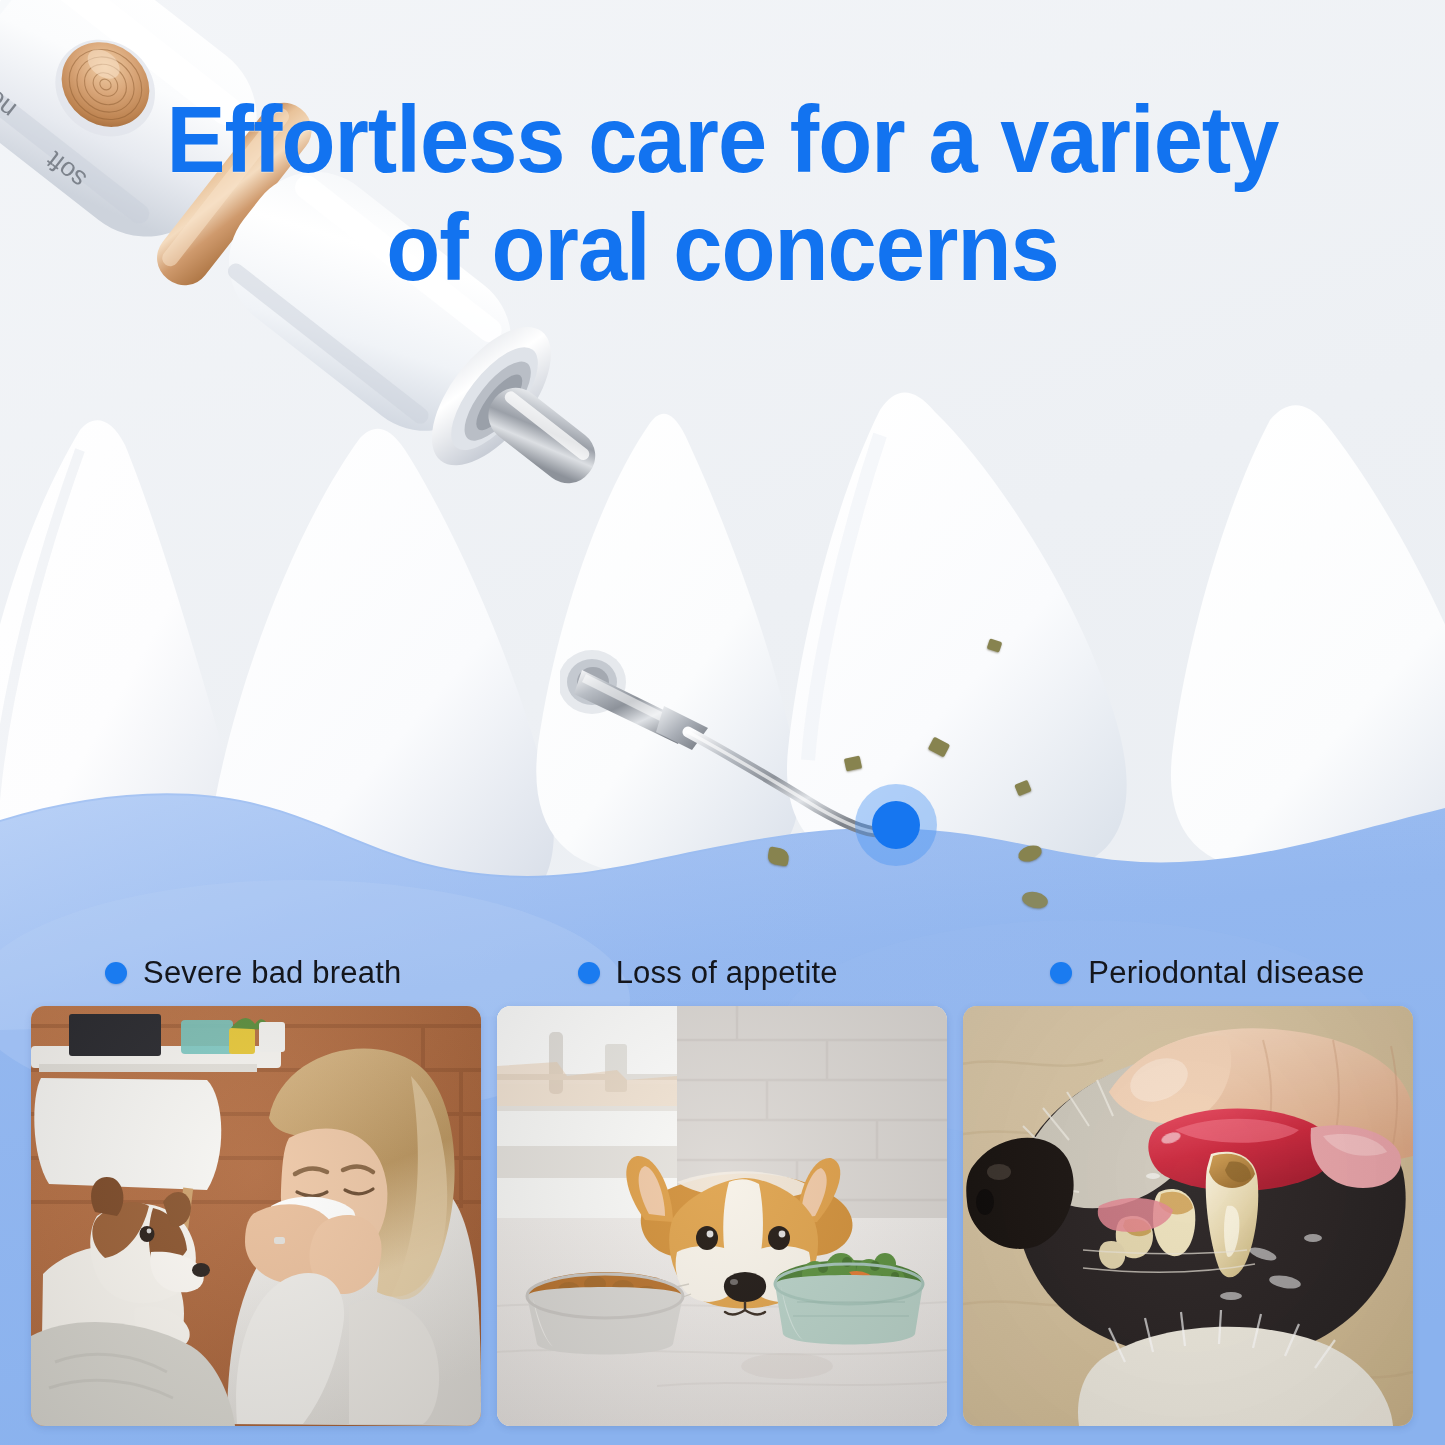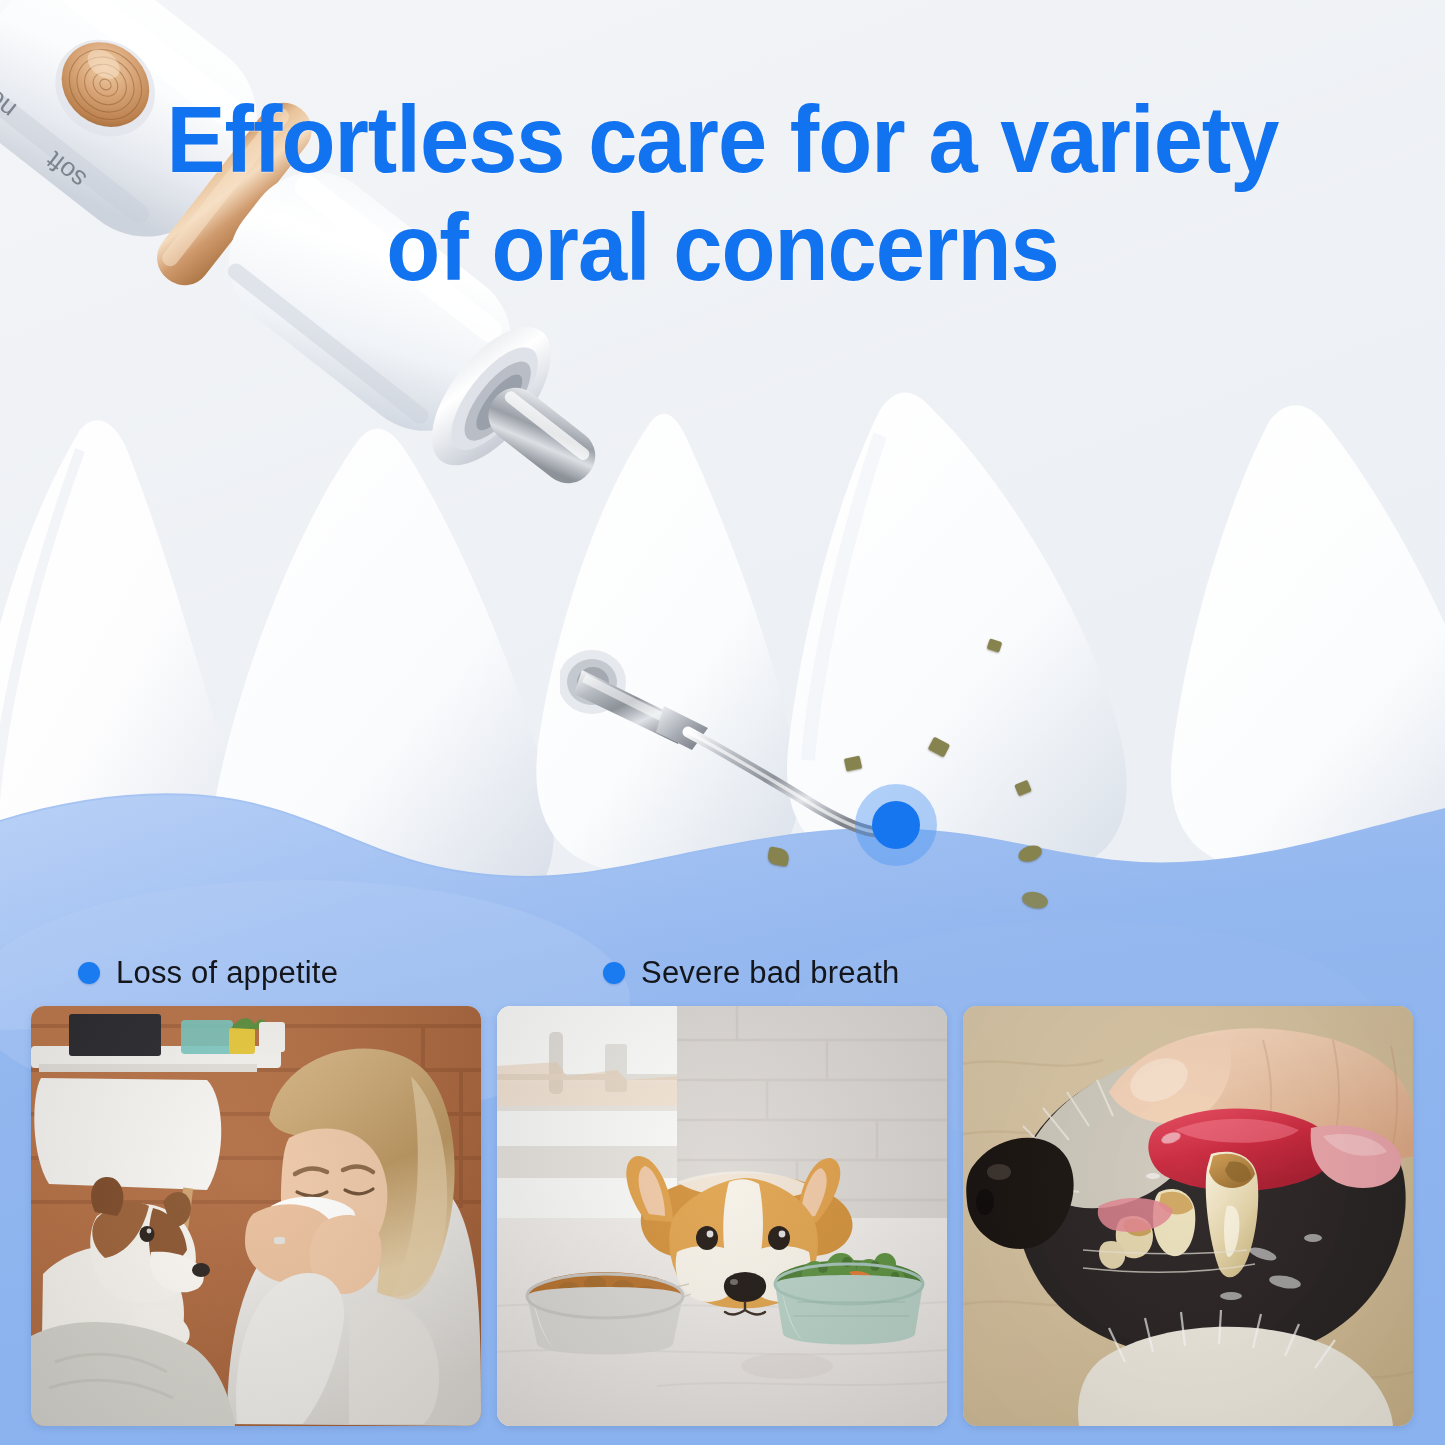--- a/index.html
+++ b/index.html
@@ -326,27 +326,31 @@
     <path d="M104 66 L 148 88 L 132 110 L 96 92 Z" fill="url(#tipg2)"></path>
 
     <path d="M128 92 C 176 118, 222 146, 258 168 C 286 184, 306 192, 318 192" stroke="url(#tipg)" stroke-width="11" fill="none" stroke-linecap="round"></path>
     <path d="M128 92 C 176 118, 222 146, 258 168 C 286 184, 306 192, 318 192" stroke="#ffffff" stroke-width="3.4" fill="none" stroke-linecap="round" opacity=".65"></path>
   </svg>
 
   <div class="headline" id="hl1">Effortless care for a variety
 of oral concerns</div>
 
   <div class="caption-row">
+    <div class="caption cap1">
+      <span class="dot"></span>
+      <span class="cap-label">Severe bad breath</span>
+    </div>
     <div class="caption cap2">
       <span class="dot"></span>
       <span class="cap-label">Loss of appetite</span>
     </div>
-    <div class="caption cap1">
+    <div class="caption cap3">
       <span class="dot"></span>
-      <span class="cap-label">Severe bad breath</span>
+      <span class="cap-label">Periodontal disease</span>
     </div>
   </div>
 
   <div class="cards">
 
     <div class="card card1">
       <svg viewBox="0 0 450 420" preserveAspectRatio="xMidYMid slice">
         <defs>
           <linearGradient id="p1bg" x1="0" y1="0" x2="1" y2="1">
             <stop offset="0%" stop-color="#c07a4d"></stop>

